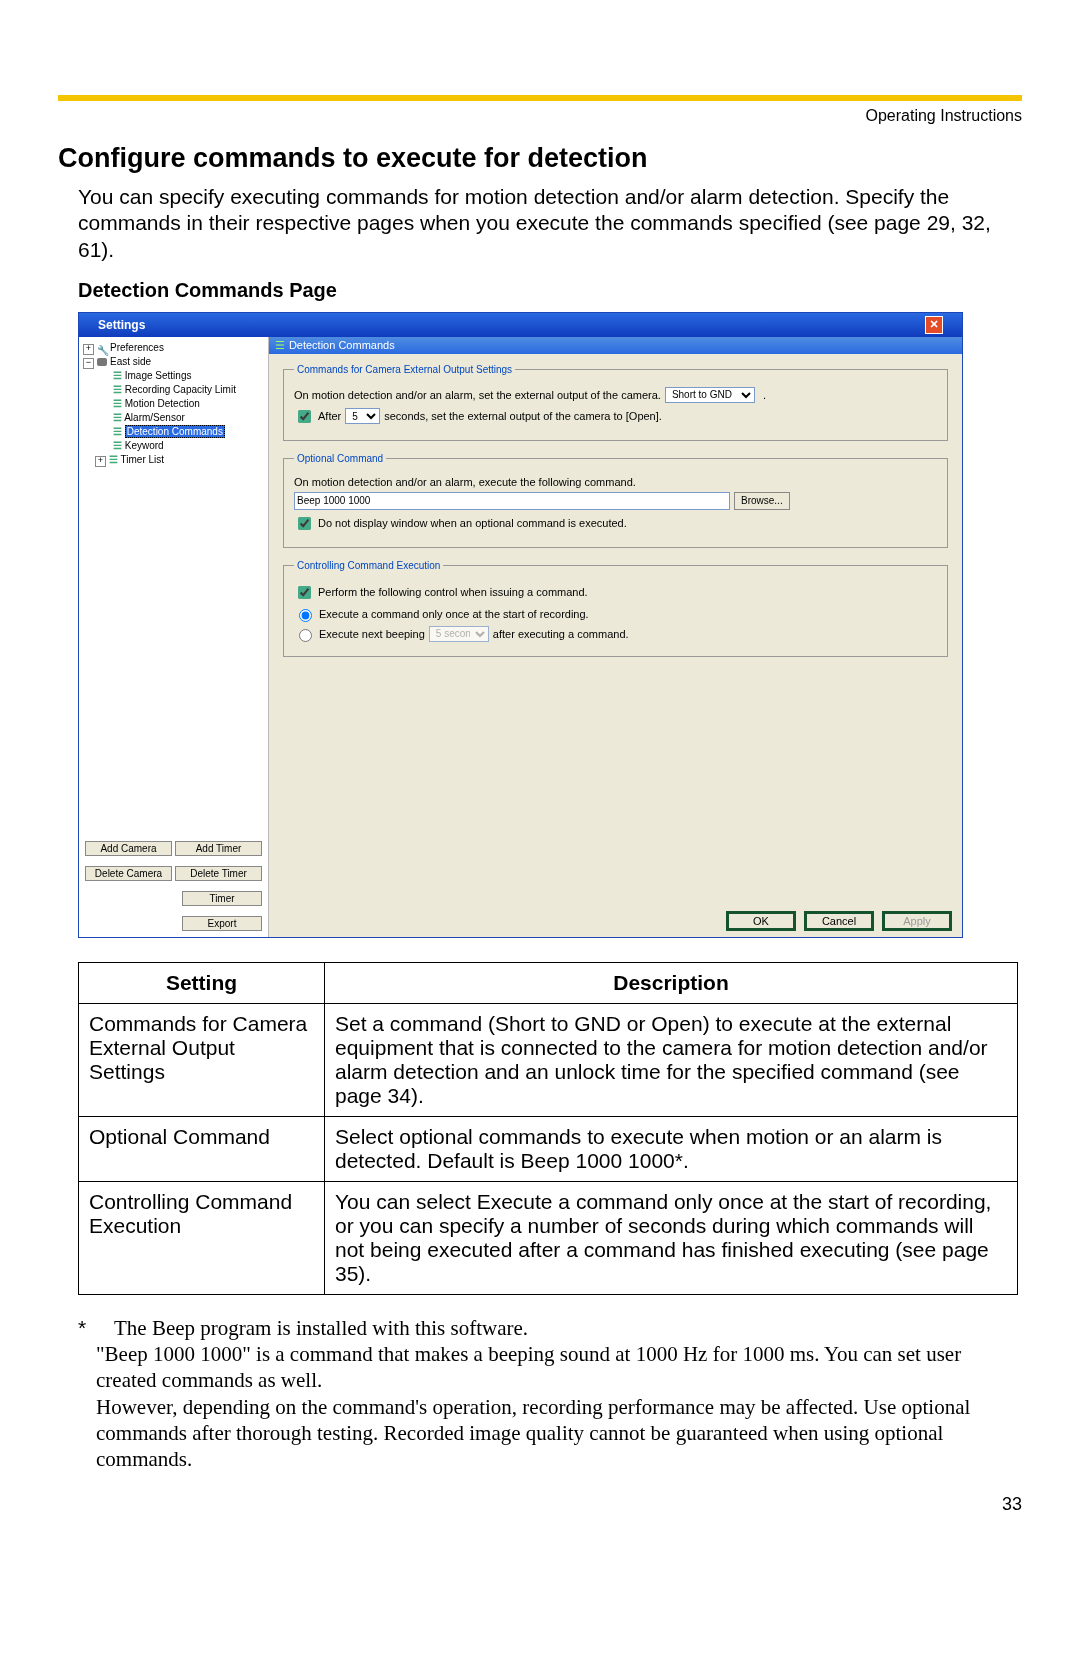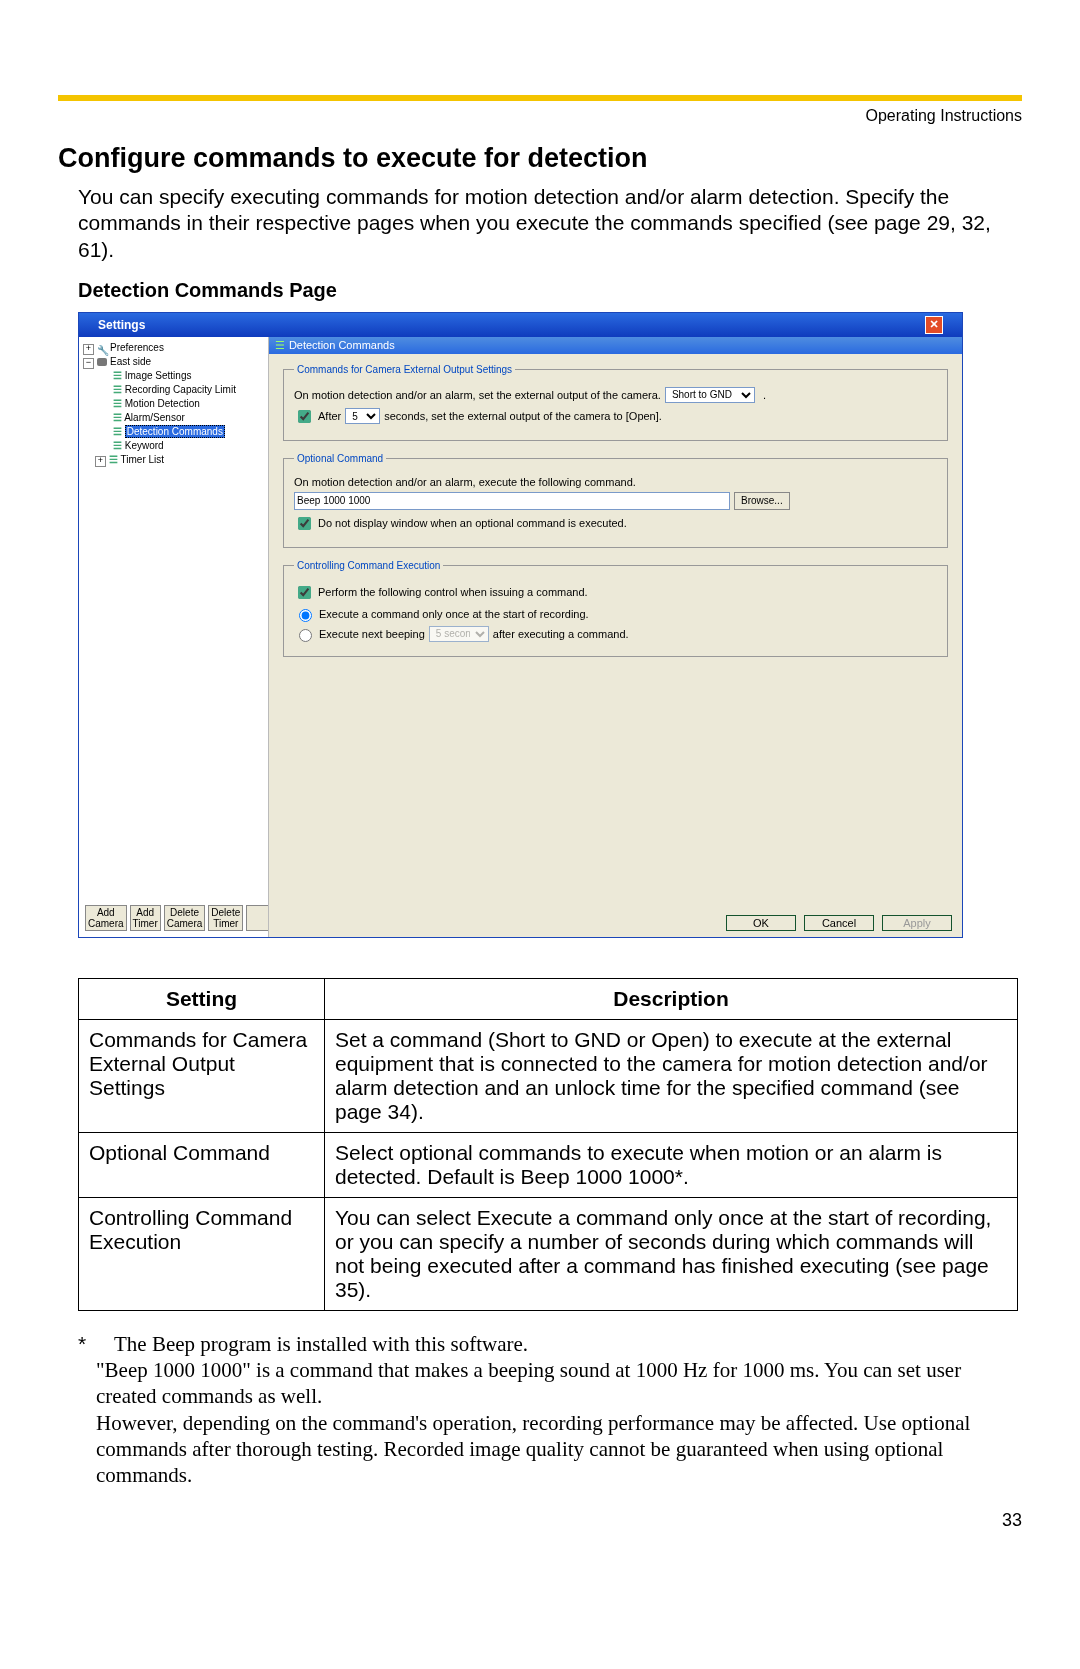--- a/index.html
+++ b/index.html
@@ -116,22 +116,22 @@
     color: #fff;
     border: 1px dotted #000;
     padding: 0 1px;
   }
   .left-buttons {
     position: absolute;
     bottom: 6px;
     left: 6px;
     right: 6px;
     display: flex;
-    flex-direction: row;
-    gap: 3px;
+    flex-direction: column;
+    gap: 10px;
   }
   .left-buttons .row { display: flex; gap: 3px; }
   .left-buttons button {
     font-size: 10px;
     background: #ece9d8;
     border: 1px solid #888;
     padding: 1px 2px;
     flex: 1;
   }
   .left-buttons .right-align { justify-content: flex-end; }
@@ -197,30 +197,30 @@
     display: flex;
     justify-content: flex-end;
     gap: 8px;
     padding: 6px 10px;
     background:#ece9d8;
   }
   .dlg-footer button {
     width: 70px;
     font-size: 11px;
     background: #ece9d8;
-    border: 1px solid #14532d;
+    border: 3px solid #14532d;
     padding: 1px 4px;
   }
   .dlg-footer button.disabled { color:#999; }
 
   
   table.desc {
     border-collapse: collapse;
     width: 940px;
-    margin: 40px 0 0 20px;
+    margin: 24px 0 0 20px;
     font-size: 21px;
   }
   table.desc th, table.desc td {
     border: 1.5px solid #000;
     padding: 8px 10px;
     vertical-align: top;
     text-align: left;
   }
   table.desc th { font-weight: bold; text-align: center; }
   table.desc th:first-child, table.desc td:first-child { width: 225px; }

